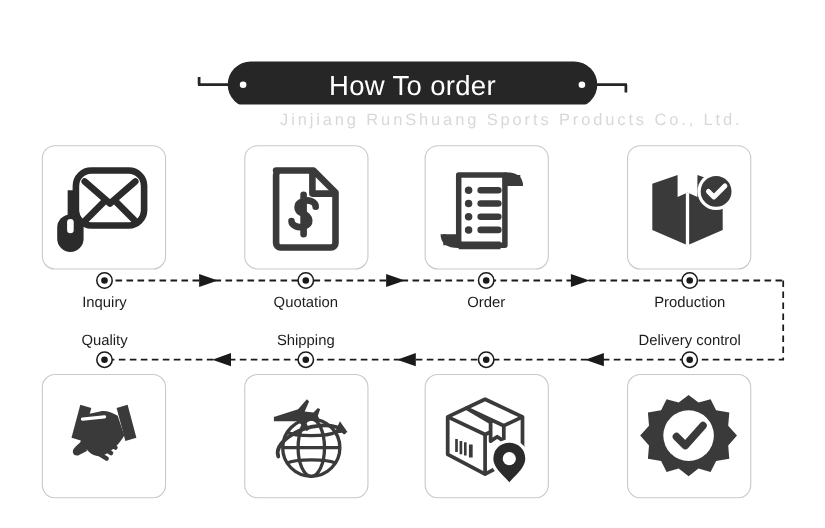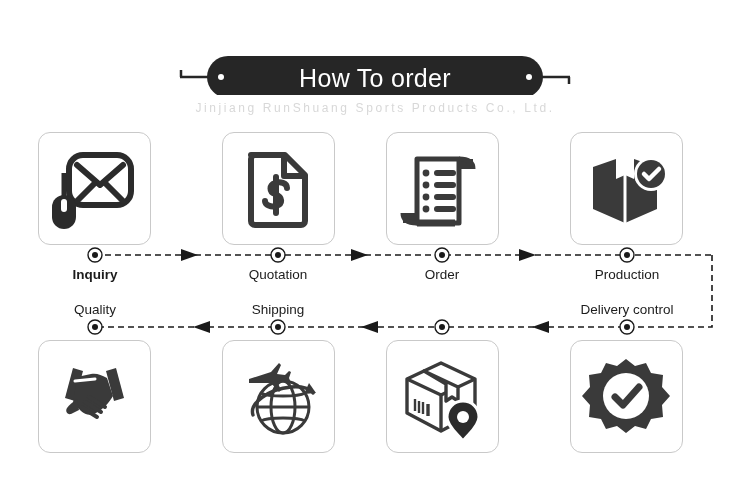--- a/index.html
+++ b/index.html
@@ -16,22 +16,22 @@
   .header{position:absolute;left:0;top:25px;width:750px;height:70px;}
   .hdr-svg{position:absolute;left:0;top:0;}
   .hdr-title{
     position:absolute;left:205px;top:36px;width:340px;height:34px;
     line-height:34px;text-align:center;color:#ffffff;
     font-size:25px;font-weight:400;letter-spacing:.3px;
     white-space:nowrap;
   }
   .hdr-sub{
     position:absolute;left:75px;top:76px;width:600px;
-    text-align:center;color:#d8d8d8;
-    font-size:12px;letter-spacing:2.6px;white-space:nowrap;
+    text-align:right;color:#d8d8d8;
+    font-size:15px;letter-spacing:2.6px;white-space:nowrap;
   }
 
   
   .flow{position:absolute;left:0;top:0;width:750px;height:480px;}
 
   
   .card{
     position:absolute;width:113px;height:113px;
     border:1px solid #c9c9c9;border-radius:12px;background:#fff;
     box-sizing:border-box;
@@ -169,21 +169,21 @@
   <div class="card" style="left:570px;top:132px;">
     <svg width="111" height="111" viewBox="0 0 111 111">
       <path d="M22,34 L45,26 L45,46 L54,42 L63,46 L63,26 L86,34 L86,76 L54,90 L22,76 Z" fill="#3a3a3a"></path>
       <path d="M54,42 L54,90" fill="none" stroke="#ffffff" stroke-width="3"></path>
       <circle cx="80" cy="41" r="17" fill="#ffffff"></circle>
       <circle cx="80" cy="41" r="14" fill="#3a3a3a"></circle>
       <path d="M73,41 L78,46 L88,36" fill="none" stroke="#ffffff" stroke-width="4.5" stroke-linecap="round" stroke-linejoin="round"></path>
     </svg>
   </div>
 
-  <div class="lbl lbl-top" style="left:10px;font-weight:bold;">Inquiry</div>
+  <div class="lbl lbl-top" style="left:10px;">Inquiry</div>
   <div class="lbl lbl-top" style="left:193px;">Quotation</div>
   <div class="lbl lbl-top" style="left:357px;">Order</div>
   <div class="lbl lbl-top" style="left:542px;">Production</div>
 
   <div class="lbl lbl-bot" style="left:10px;">Quality</div>
   <div class="lbl lbl-bot" style="left:193px;">Shipping</div>
   <div class="lbl lbl-bot" style="left:542px;">Delivery control</div>
 
   <div class="card" style="left:38px;top:340px;">
     <svg width="111" height="111" viewBox="0 0 111 111">

